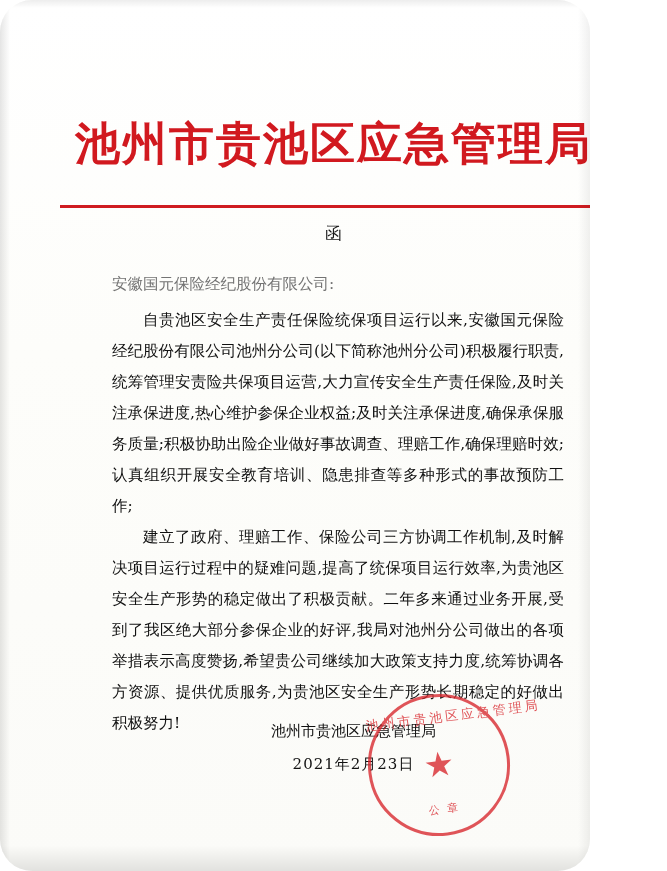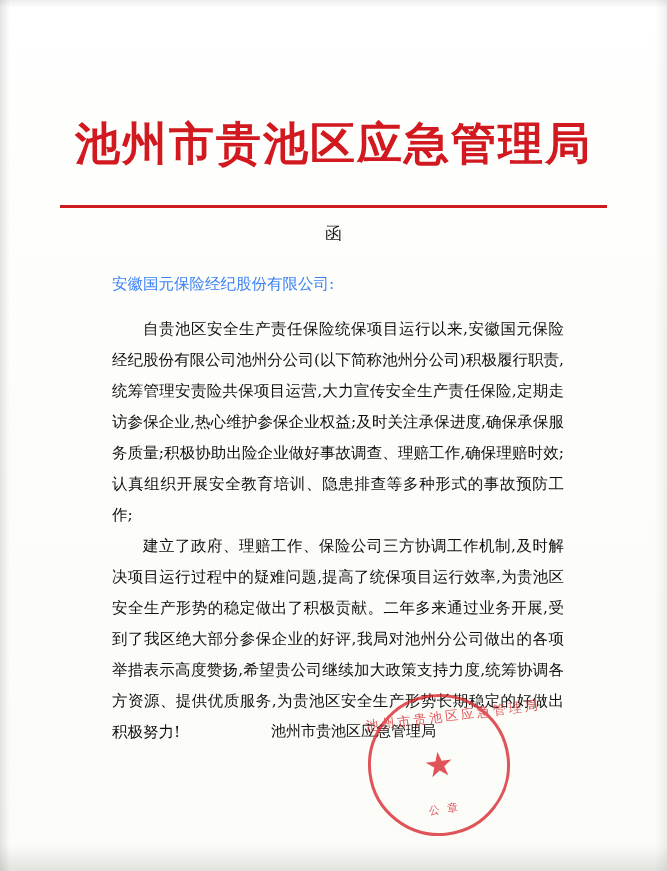--- a/index.html
+++ b/index.html
@@ -8,25 +8,26 @@
     background: #ffffff;
   }
   body {
     width: 667px;
     height: 871px;
     font-family: "DejaVu Sans", "Liberation Sans", sans-serif;
     overflow: hidden;
   }
   .page {
     position: relative;
-    width: 667px;
+    width: 590px;
     height: 871px;
     background: #fdfdfb;
     box-sizing: border-box;
     overflow: hidden;
+    border-radius: 32px;
   }
   
   .paper-tint {
     position: absolute;
     inset: 0;
     background: linear-gradient(180deg, #ffffff 0%, #fdfdfa 40%, #fbfbf8 100%);
     pointer-events: none;
   }
 
   .letterhead {
@@ -68,23 +69,23 @@
 
   .body-wrap {
     position: absolute;
     top: 272px;
     left: 112px;
     width: 452px;
   }
   .salutation {
     font-family: "DejaVu Serif", "Liberation Serif", serif;
     font-size: 15.5px;
-    color: #3b82f6;
+    color: #737373;
     line-height: 1.6;
-    margin-bottom: 17px;
+    margin-bottom: 8px;
   }
   .para {
     font-family: "DejaVu Serif", "Liberation Serif", serif;
     font-size: 15.5px;
     color: #111;
     line-height: 2.0;
     text-align: justify;
     text-justify: inter-ideograph;
     text-indent: 2em;
     margin: 0 0 0 0;
@@ -195,26 +196,27 @@
   <div class="letterhead">
     <div class="letterhead-title">池州市贵池区应急管理局</div>
   </div>
 
   <div class="red-rule"></div>
 
   <div class="doc-type">函</div>
 
   <div class="body-wrap">
     <div class="salutation">安徽国元保险经纪股份有限公司:</div>
-    <p class="para">自贵池区安全生产责任保险统保项目运行以来,安徽国元保险经纪股份有限公司池州分公司(以下简称池州分公司)积极履行职责,统筹管理安责险共保项目运营,大力宣传安全生产责任保险,定期走访参保企业,热心维护参保企业权益;及时关注承保进度,确保承保服务质量;积极协助出险企业做好事故调查、理赔工作,确保理赔时效;认真组织开展安全教育培训、隐患排查等多种形式的事故预防工作;</p>
+    <p class="para">自贵池区安全生产责任保险统保项目运行以来,安徽国元保险经纪股份有限公司池州分公司(以下简称池州分公司)积极履行职责,统筹管理安责险共保项目运营,大力宣传安全生产责任保险,及时关注承保进度,热心维护参保企业权益;及时关注承保进度,确保承保服务质量;积极协助出险企业做好事故调查、理赔工作,确保理赔时效;认真组织开展安全教育培训、隐患排查等多种形式的事故预防工作;</p>
     <p class="para">建立了政府、理赔工作、保险公司三方协调工作机制,及时解决项目运行过程中的疑难问题,提高了统保项目运行效率,为贵池区安全生产形势的稳定做出了积极贡献。二年多来通过业务开展,受到了我区绝大部分参保企业的好评,我局对池州分公司做出的各项举措表示高度赞扬,希望贵公司继续加大政策支持力度,统筹协调各方资源、提供优质服务,为贵池区安全生产形势长期稳定的好做出积极努力!</p>
   </div>
 
   <div class="signature-block">
     <div class="sig-org">池州市贵池区应急管理局</div>
+    <div class="sig-date">2021年2月23日</div>
   </div>
 
   <div class="seal">
     <div class="seal-inner">
       <div class="seal-text-top">池州市贵池区应急管理局</div>
       <div class="seal-star">★</div>
       <div class="seal-text-bottom">公 章</div>
     </div>
   </div>
 

